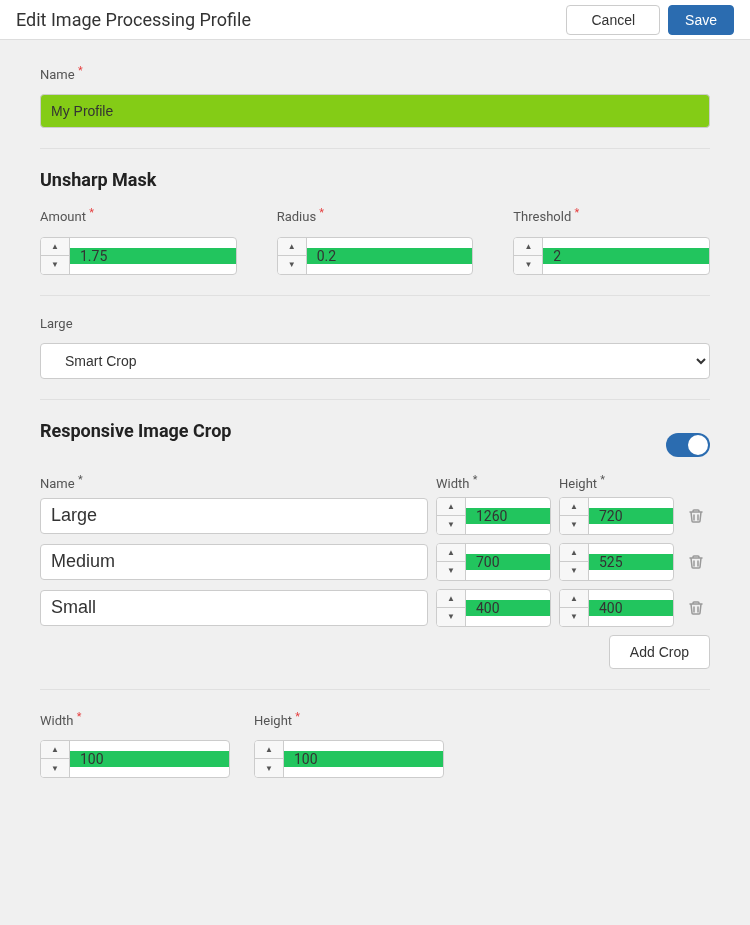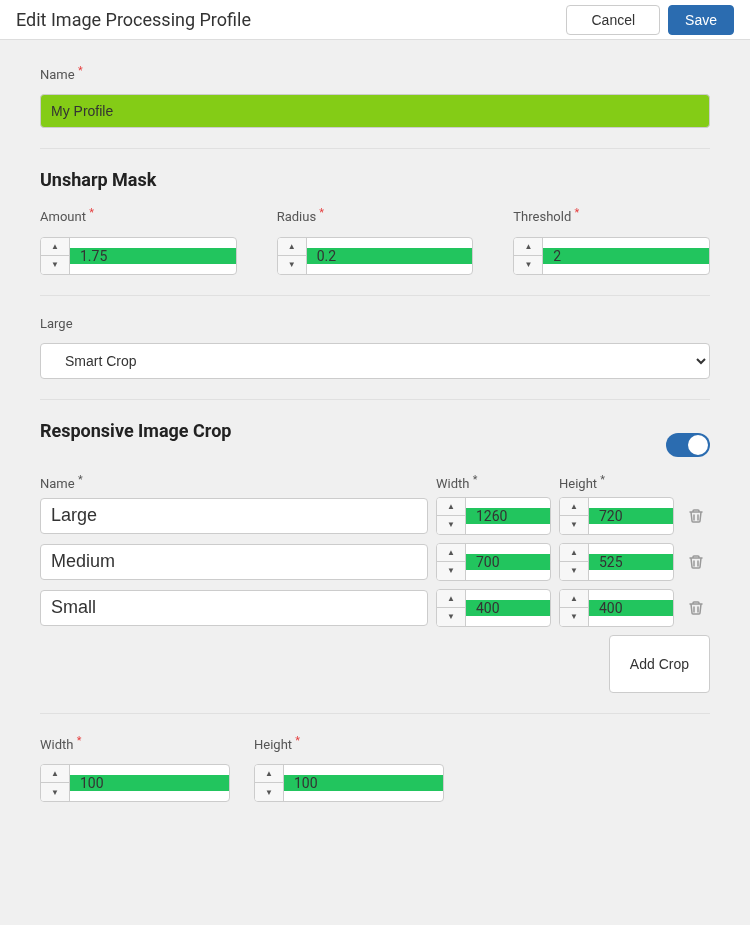--- a/index.html
+++ b/index.html
@@ -225,21 +225,21 @@
     .add-crop-row {
       display: flex;
       justify-content: flex-end;
       margin-top: 8px;
       margin-bottom: 8px;
     }
     .btn-add-crop {
       background: #fff;
       border: 1px solid #ccc;
       border-radius: 4px;
-      padding: 20px 20px;
+      padding: 8px 20px;
       cursor: pointer;
       font-size: 14px;
       color: #333;
     }
 
     
     .swatch-fields-row {
       display: flex;
       gap: 24px;
       margin-top: 12px;

